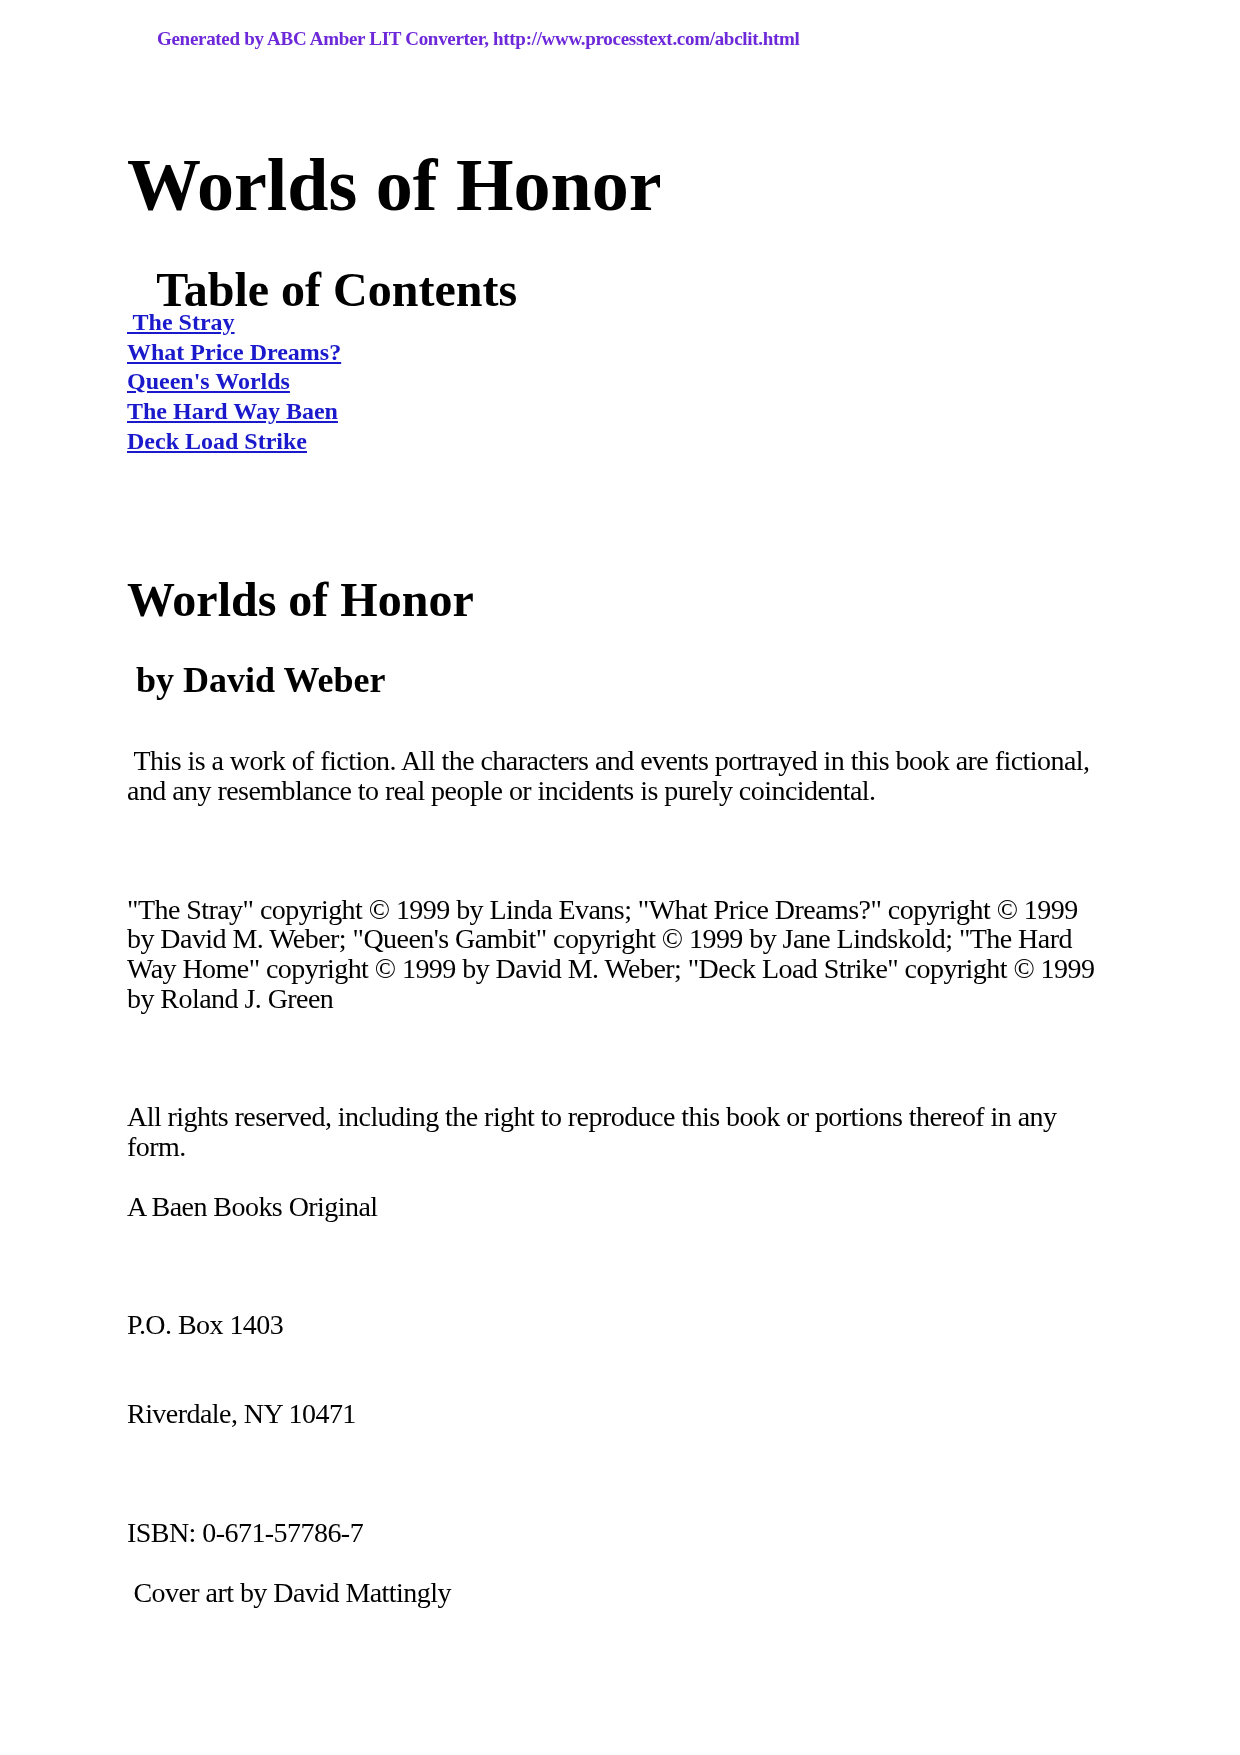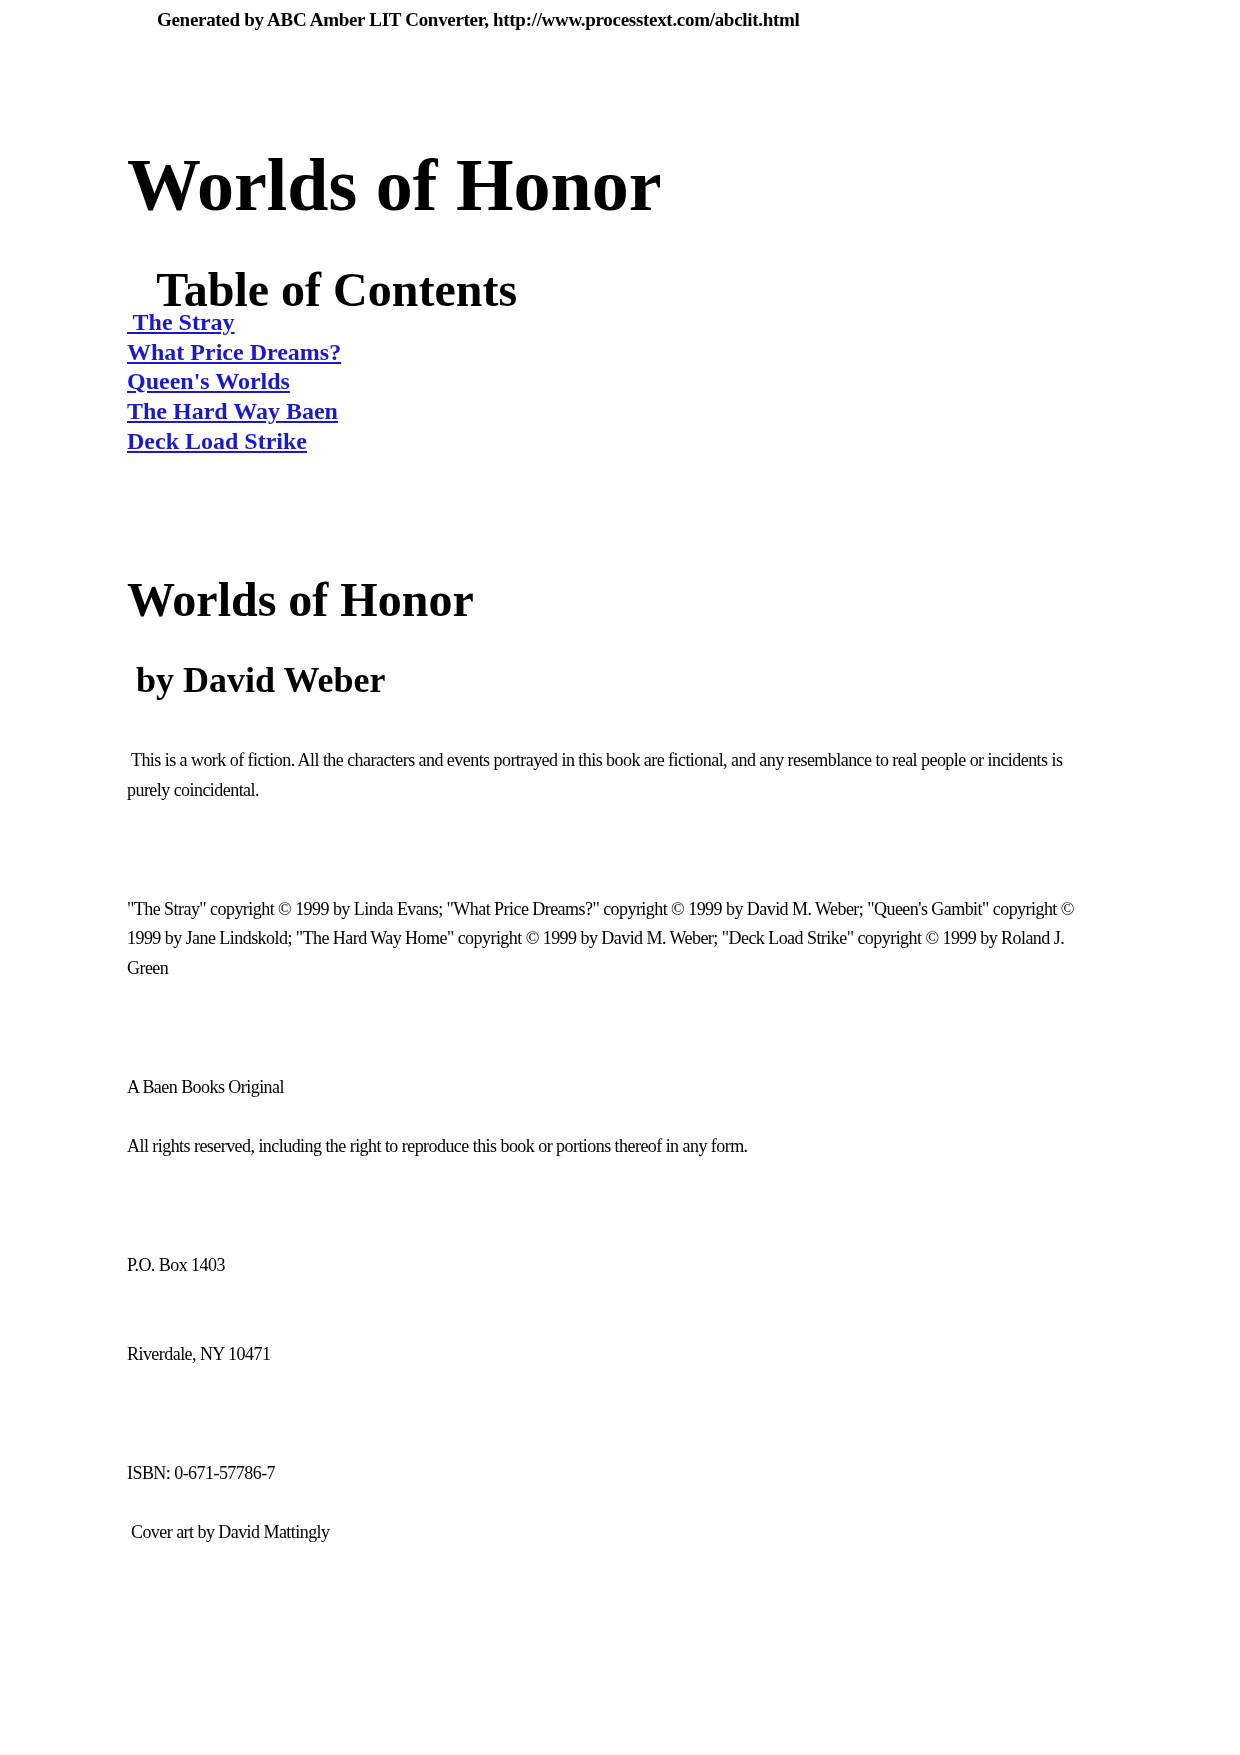--- a/index.html
+++ b/index.html
@@ -11,24 +11,24 @@
       width: 1240px;
       height: 1755px;
       position: relative;
       overflow: hidden;
       font-family: "Liberation Serif", "DejaVu Serif", serif;
       color: #000000;
     }
     .banner {
       position: absolute;
       left: 157px;
-      top: 9px;
+      top: 28px;
       font-size: 19px;
       font-weight: bold;
-      color: #000000;
+      color: #6d28d9;
       letter-spacing: -0.3px;
       white-space: nowrap;
     }
     .page {
       position: absolute;
       left: 127px;
       top: 0;
       width: 980px;
     }
     .main-title {
@@ -89,21 +89,21 @@
       font-weight: bold;
       margin: 0;
       line-height: 1;
       white-space: pre;
     }
     .body-text {
       position: absolute;
       top: 746px;
       left: 0;
       width: 980px;
-      font-size: 18px;
+      font-size: 28px;
       line-height: 29.7px;
       letter-spacing: -0.55px;
     }
     .body-text p {
       margin: 0 0 29.7px 0;
       white-space: pre-wrap;
     }
     .body-text .line {
       display: block;
       white-space: pre-wrap;
@@ -130,23 +130,23 @@
   <h2 class="book-title">Worlds of Honor</h2>
   <h2 class="byline"> by David Weber</h2>
 
   <div class="body-text">
     <p> This is a work of fiction. All the characters and events portrayed in this book are fictional, and any resemblance to real people or incidents is purely coincidental.</p>
 
     <p>
       <span class="line">"The Stray" copyright © 1999 by Linda Evans; "What Price Dreams?" copyright © 1999 by David M. Weber; "Queen's Gambit" copyright © 1999 by Jane Lindskold; "The Hard Way Home" copyright © 1999 by David M. Weber; "Deck Load Strike" copyright © 1999 by Roland J. Green</span>
     </p>
 
+    <p>All rights reserved, including the right to reproduce this book or portions thereof in any form.</p>
+
     <p>A Baen Books Original</p>
-
-    <p>All rights reserved, including the right to reproduce this book or portions thereof in any form.</p>
 
     <p>
       <span class="line">P.O. Box 1403</span>
       <span class="line">Riverdale, NY 10471</span>
     </p>
 
     <p>ISBN: 0-671-57786-7</p>
 
     <p> Cover art by David Mattingly</p>
 

